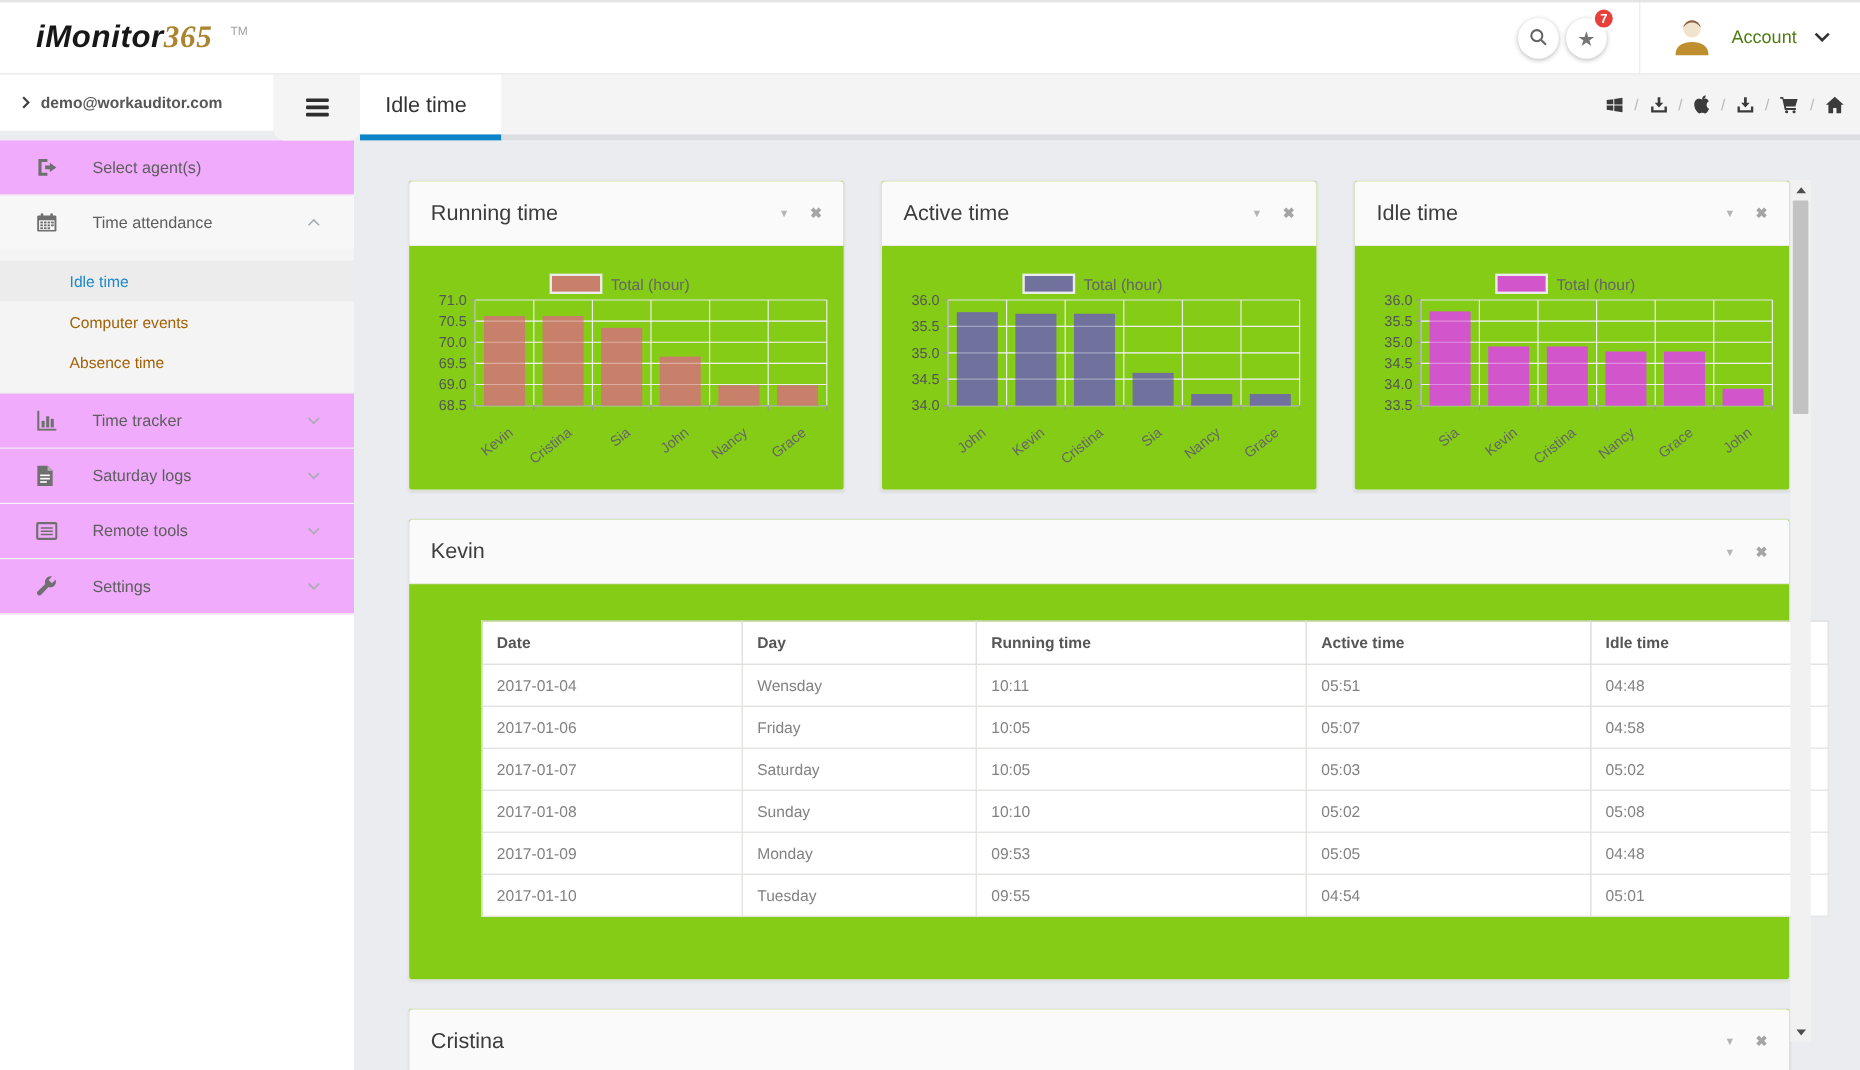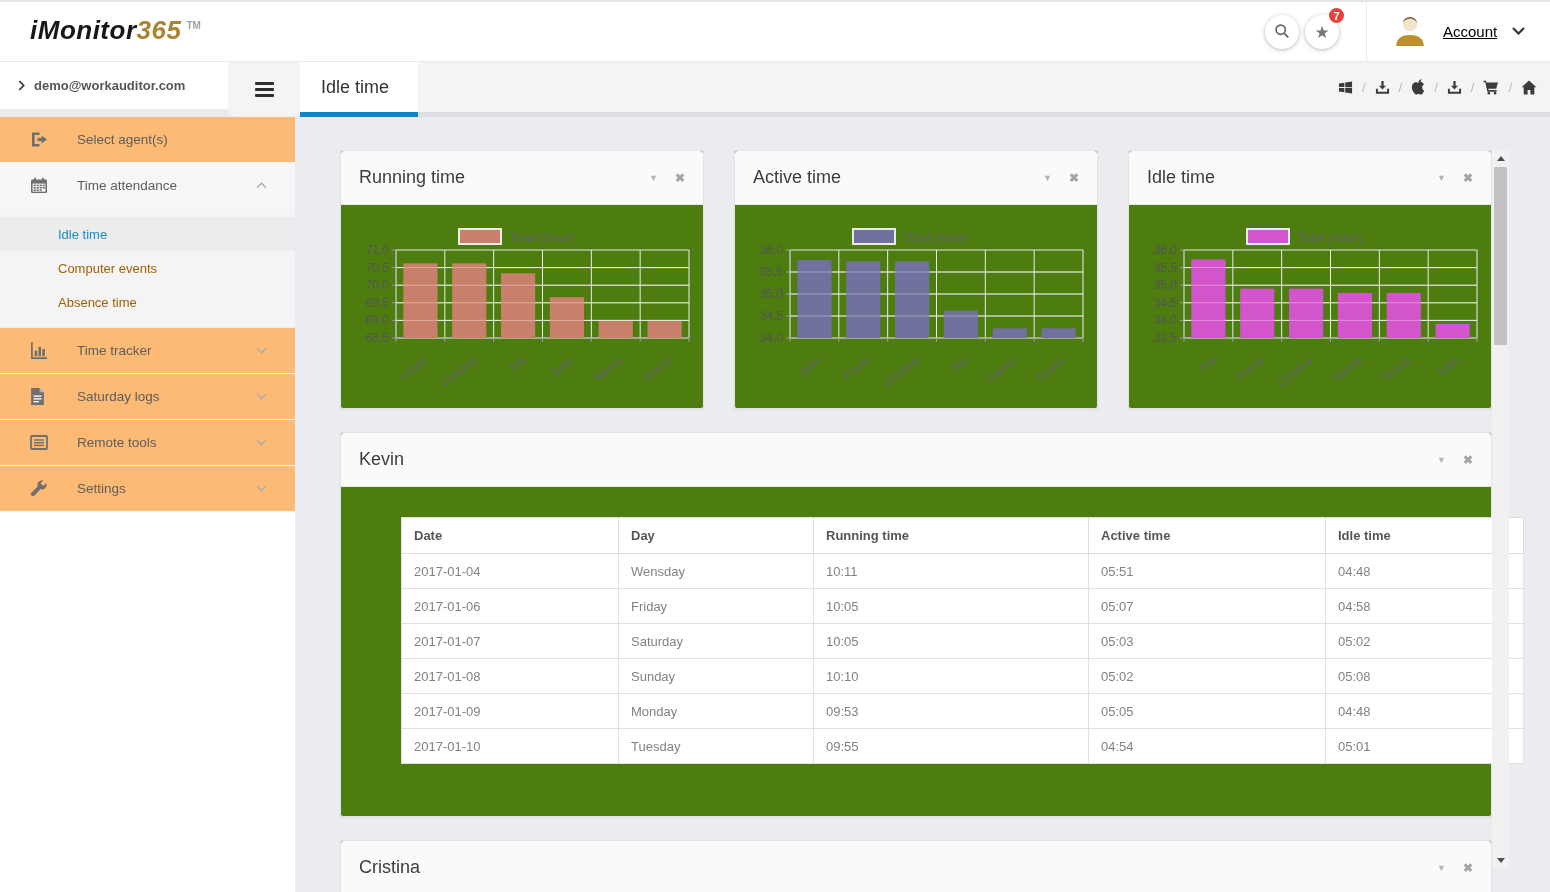--- a/index.html
+++ b/index.html
@@ -7,61 +7,61 @@
   body { font-family:"Liberation Sans", sans-serif; }
   svg { font-family:inherit; }
   button { font-family:inherit; background:none; border:none; padding:0; cursor:pointer; }
 
   .app { position:relative; width:1550px; height:892px; background:#eaecef; overflow:hidden; }
   .app::before { content:""; position:absolute; top:0; left:0; width:100%; height:2px; background:#e4e4e4; z-index:9; }
 
   
   .topbar { position:absolute; top:0; left:0; width:100%; height:62px; background:#fff; border-bottom:1px solid #e9e9e9; z-index:5; }
   .logo { position:absolute; left:30px; top:15px; font-size:26px; font-weight:bold; font-style:italic; color:#171717; letter-spacing:0.5px; }
-  .logo .n365 { color:#ab842f; }
-  .logo .tm { font-size:10px; color:#a2a2a2; font-style:normal; font-weight:bold; position:relative; top:-10px; margin-left:5px; letter-spacing:0;text-align:right; }
+  .logo .n365 { color:#ab842f;font-family:Liberation Serif, serif; }
+  .logo .tm { font-size:10px; color:#a2a2a2; font-style:normal; font-weight:normal; position:relative; top:-10px; margin-left:15px; letter-spacing:0;text-align:right; }
   .icon-btn { position:absolute; top:15px; width:34px; height:34px; border-radius:50%; background:#fff; box-shadow:0 1px 4px rgba(0,0,0,.28); display:flex; align-items:center; justify-content:center; color:#636363; }
   .search-btn { left:1265px; }
   .star-btn { left:1305px; font-size:17px; color:#757575; }
   .badge { position:absolute; left:1327px; top:6px; min-width:19px; height:19px; background:#e8413c; border:2px solid #fff; border-radius:50%; color:#fff; font-size:11px; font-weight:bold; display:flex; align-items:center; justify-content:center; z-index:6; }
   .header-divider { position:absolute; left:1366px; top:1px; width:1px; height:60px; background:#ececec; }
   .account { position:absolute; left:1392px; top:9px; height:44px; display:flex; align-items:center; gap:15px; cursor:pointer; }
-  .account-label { font-size:15px; color:#000000;text-decoration:underline; }
+  .account-label { font-size:15px; color:#4d7c0f; }
   .account .chev { color:#333; display:flex; }
 
   
   .subbar { position:absolute; top:62px; left:0; width:100%; height:55px; z-index:4; }
   .email-cell { position:absolute; left:0; top:0; width:228px; height:48px; background:#fff; display:flex; align-items:center; gap:9px; padding-left:18px; border-bottom:1px solid #ededed; cursor:pointer; }
   .email-text { font-size:13px; font-weight:bold; color:#565656; }
   .email-cell .chev { color:#3c3c3c; display:flex; }
   .hamburger-cell { position:absolute; left:228px; top:0; width:72px; height:55px; background:#f4f4f4; border-radius:0 0 9px 9px; display:flex; align-items:center; justify-content:center; }
   .hamburger { display:flex; flex-direction:column; gap:3px; }
   .hamburger span { width:19px; height:3px; background:#2e2e2e; border-radius:1px; }
   .tab-cell { position:absolute; left:300px; top:0; width:118px; height:55px; background:#fff; border-bottom:5px solid #0d85c6; display:flex; align-items:center; padding-left:21px; font-size:18px; color:#333; cursor:pointer; }
   .strip-rest { position:absolute; left:418px; top:0; right:0; height:55px; background:#f4f4f4; border-bottom:5px solid #dcdee2; display:flex; align-items:center; justify-content:flex-end; gap:9px; padding-right:13px; }
   .plat-link { color:#3b3b3b; display:flex; align-items:center; }
   .plat-sep { color:#b9b9b9; font-size:13px; }
 
   
   .body { position:absolute; top:117px; left:0; width:100%; height:775px; }
   .sidebar { position:absolute; left:0; top:0; width:295px; height:100%; background:#fff; }
   .content { position:absolute; left:295px; top:0; right:0; height:100%; overflow:hidden; }
 
-  .s-item { height:46px; display:flex; align-items:center; padding:0 28px 0 30px; border-bottom:1px solid #f3f3f3; cursor:pointer; background:#fdba74; }
+  .s-item { height:46px; display:flex; align-items:center; padding:0 28px 0 30px; border-bottom:1px solid #f3f3f3; cursor:pointer; background:#f0abfc; }
   .s-item .s-icon { width:19px; display:flex; color:#6f6f6f; margin-right:28px; }
   .s-item .s-label { flex:1; font-size:13.5px; color:#5d5d5d; }
   .s-item .s-chev { color:#a6adb3; display:flex; }
   .s-item.expanded { background:#f7f7f7; }
   .s-sub { background:#f4f4f4; padding:8px 0; border-bottom:1px solid #ececec; }
   .s-subitem { height:34px; display:flex; align-items:center; padding-left:58px; font-size:13px; color:#a16207; cursor:pointer; }
   .s-subitem.active { background:#ececec; color:#1e88c9; }
 
   
   .charts-row { display:flex; gap:30px; margin:33px 0 0 45px; }
-  .panel { background:#4d7c0f; border:1px solid #e4e4e4; border-radius:3px; box-shadow:0 1px 2px rgba(0,0,0,.06); }
+  .panel { background:#84cc16; border:1px solid #e4e4e4; border-radius:3px; box-shadow:0 1px 2px rgba(0,0,0,.06); }
   .chart-panel { width:364px; height:259px; }
   .panel-header { height:54px; display:flex; align-items:center; padding:0 18px; border-bottom:1px solid #ebebeb; background:#fafafa; border-radius:3px 3px 0 0; }
   .panel-title { flex:1; font-size:18px; color:#3d3d3d; }
   .panel-actions { display:flex; gap:17px; align-items:center; }
   .collapse-btn { color:#b5b5b5; font-size:9px; }
   .close-btn { color:#a5a5a5; font-size:12px; font-weight:bold; }
   .agent-panel { width:1152px; margin:23px 0 0 45px; }
   .agent-panel.h-tall { height:385px; }
   .agent-panel.h-cut { height:240px; }
   .agent-body { padding:30px 15px 15px;margin-left:45px; }

